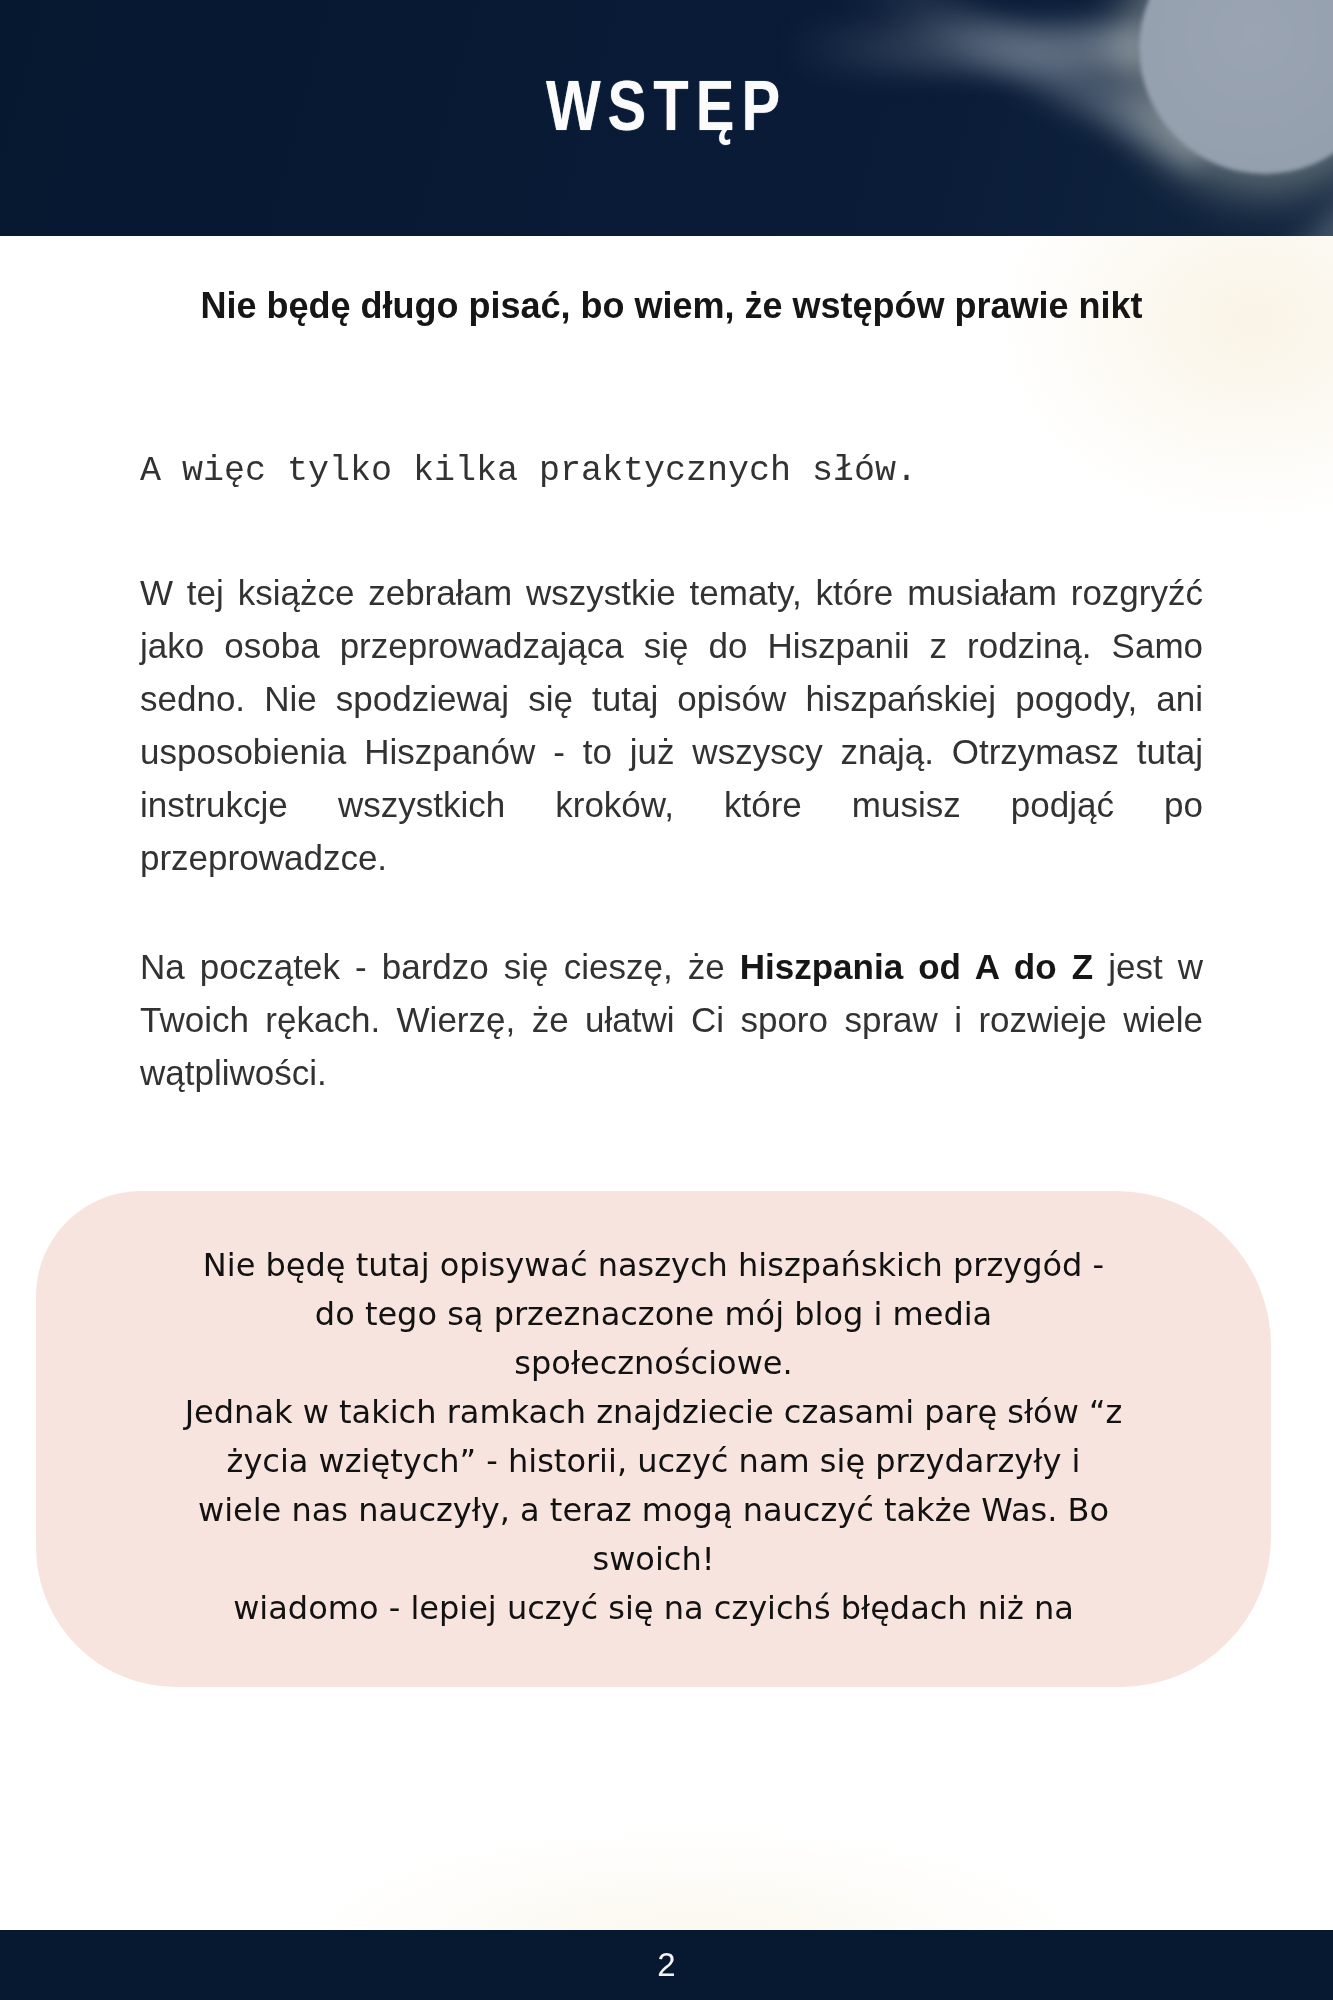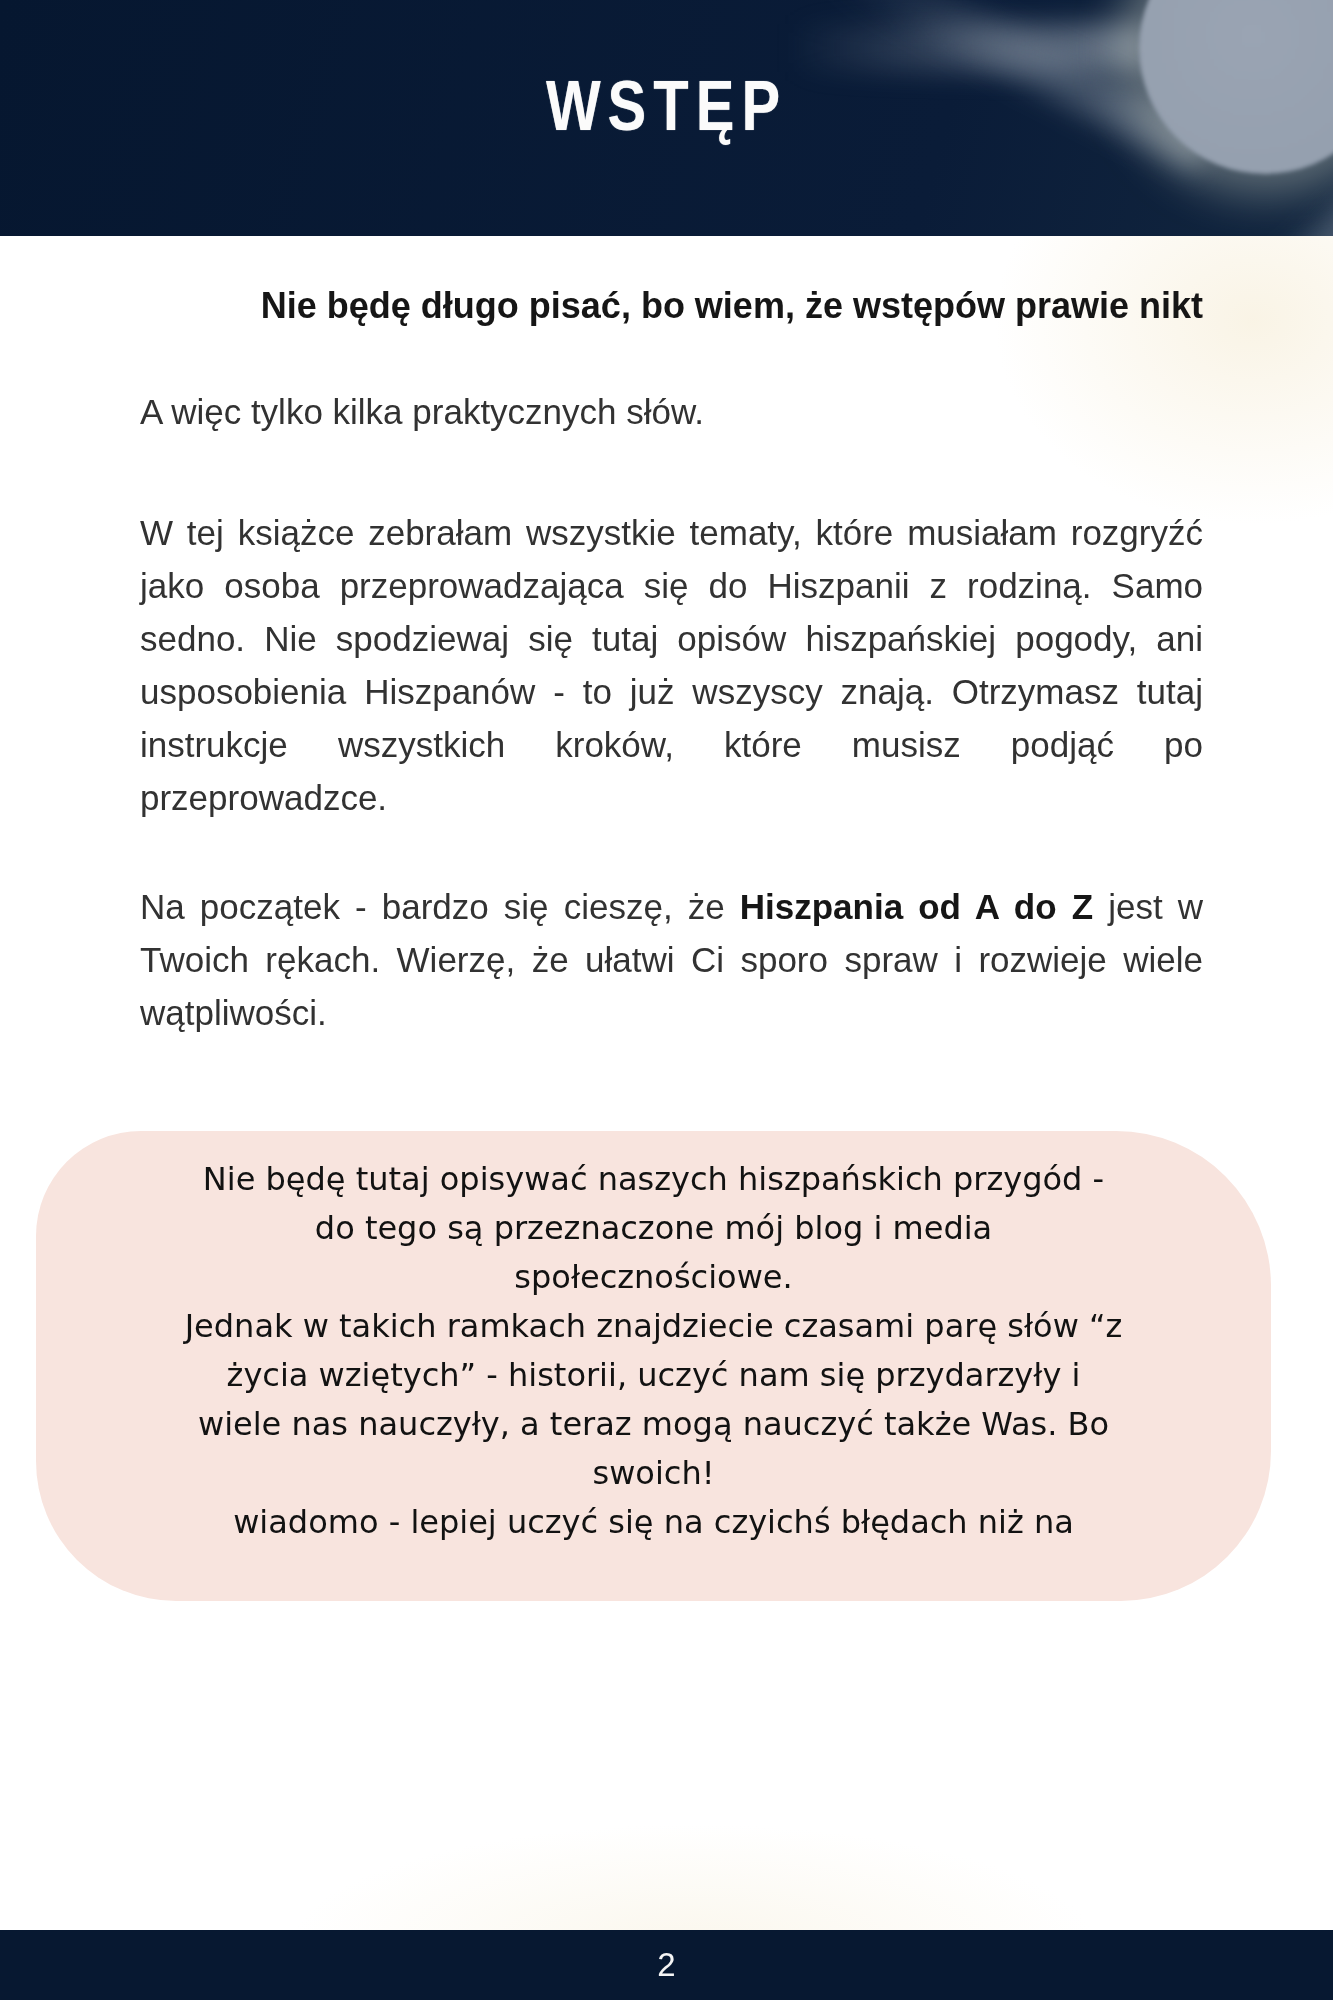--- a/index.html
+++ b/index.html
@@ -61,44 +61,44 @@
     flex: 1; position: relative;
     padding: 0 130px 0 140px;
     box-sizing: border-box;
     background:
       radial-gradient(380px 300px at 94% 5%, rgba(249,243,228,0.95), rgba(249,243,228,0) 68%),
       radial-gradient(560px 170px at 52% 101%, rgba(250,246,235,0.9), rgba(250,246,235,0) 72%),
       #ffffff;
   }
   .intro-heading {
     margin: 46px auto 0;
-    text-align: right;
+    text-align: center;
     font-weight: bold;
     font-size: 36px; line-height: 47px;
     color: #161616;
   }
   .para {
     color: #323232;
     font-size: 35px; line-height: 53px;
     margin: 0;
   }
-  .p-simple  { margin-top: 56px; }
+  .p-simple  { margin-top: 116px; font-family: Liberation Mono, monospace; }
   .p-welcome { margin-top: 56px; text-align: justify; }
   .p-welcome b, .p-welcome .bold { font-weight: bold; color: #161616; }
   .p-book    { margin-top: 68px; text-align: justify; }
   .p-hope    { margin-top: 36px; text-align: justify; }
 
   
   .highlight-box {
     margin: 92px 0 0 -104px;
     width: 1235px;
     box-sizing: border-box;
     background: #f8e4de;
     border-radius: 105px 155px 150px 140px;
-    padding: 24px 118px 54px;
+    padding: 50px 118px 54px;
     text-align: center;
     color: #121212;
     font-family: "DejaVu Sans", sans-serif;
     font-size: 32px; line-height: 49px;
   }
   .highlight-line { white-space: nowrap; }
 
   
   .bottom-bar {
     height: 70px; flex: none;

